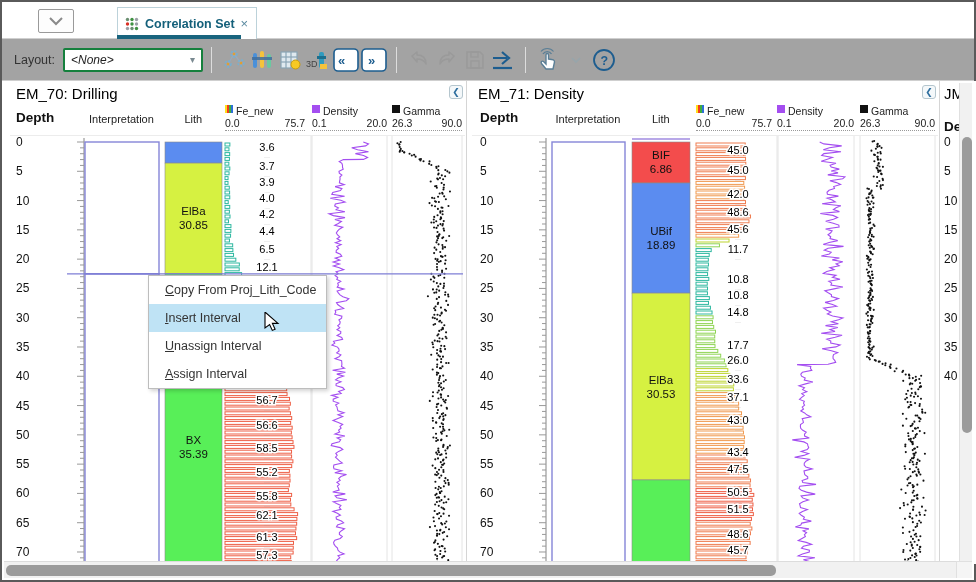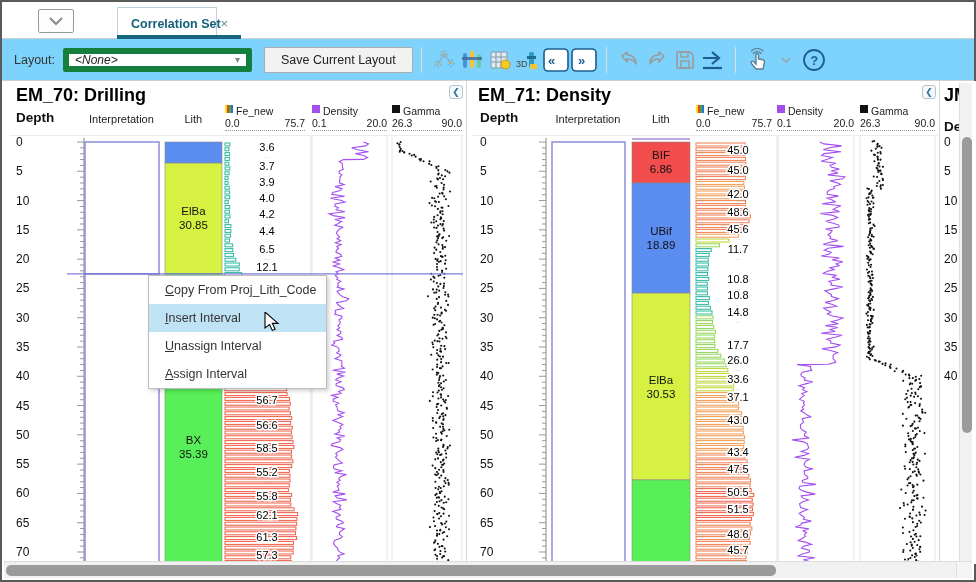--- a/index.html
+++ b/index.html
@@ -5,40 +5,40 @@
   * { margin:0; padding:0; box-sizing:border-box; }
   html,body { width:976px; height:582px; }
   body { font-family:"Liberation Sans","DejaVu Sans",sans-serif; background:#fff; position:relative;
          width:976px; height:582px; overflow:hidden; }
   #win { position:absolute; left:0; top:0; width:976px; height:582px; border:2px solid #5a5a5a; background:#fff; }
 
   
   #tabbar { position:absolute; left:0; top:0; width:100%; height:37px; background:#fff; border-bottom:1px solid #cfcfcf; }
   #tab-list-btn { position:absolute; left:36px; top:7px; width:36px; height:24px; background:#fdfdfd; border:1px solid #9a9a9a; border-radius:2px; display:flex; align-items:center; justify-content:center; cursor:pointer; }
   #tab-list-btn svg { display:block; }
-  .tab { position:absolute; left:115px; top:5px; width:100px; height:32px; background:#fff; border:1px solid #bcd2da; border-bottom:none; display:flex; align-items:center; padding:0 8px 0 7px; }
+  .tab { position:absolute; left:115px; top:5px; width:140px; height:32px; background:#fff; border:1px solid #bcd2da; border-bottom:none; display:flex; align-items:center; padding:0 8px 0 7px; }
   .tab .tlabel { font-size:12.5px; font-weight:bold; color:#14607a; margin-left:6px; white-space:nowrap; }
   .tab .tclose { margin-left:auto; color:#5b8aa0; font-size:13px; line-height:13px; cursor:pointer; }
   .tab-underline { position:absolute; left:115px; top:33px; width:124px; height:4px; background:#19647e; }
 
   
-  #toolbar { position:absolute; left:0; top:37px; width:100%; height:42px; background:#7dd3fc; border-bottom:1px solid #cfcfcf; display:flex; align-items:center; }
+  #toolbar { position:absolute; left:0; top:37px; width:100%; height:42px; background:#a3a3a3; border-bottom:1px solid #cfcfcf; display:flex; align-items:center; }
   #layout-label { font-size:12.5px; color:#333; margin-left:12px; }
-  #layout-select { width:189px; height:24px; margin-left:8px; background:#fff; border:6px solid #15803d; border-radius:2px; display:flex; align-items:center; padding:0 6px; cursor:pointer; }
+  #layout-select { width:140px; height:24px; margin-left:8px; background:#fff; border:2px solid #15803d; border-radius:2px; display:flex; align-items:center; padding:0 6px; cursor:pointer; }
   #layout-select .val { font-size:12px; font-style:italic; color:#222; }
   #layout-select .chev { margin-left:auto; color:#7a8a91; font-size:10px; }
   #save-layout-btn { margin-left:12px; height:26px; padding:0 16px; background:#f2f2f2; border:1px solid #adadad; border-radius:2px; font-size:12.5px; color:#222; cursor:pointer; font-family:inherit; }
   .tsep { width:1px; height:26px; background:#ddd; margin:0 8px; }
   .ticon { width:28px; height:28px; display:flex; align-items:center; justify-content:center; cursor:pointer; border-radius:3px; }
   .ticon svg { display:block; }
 
   
   #content { position:absolute; left:0; top:79px; width:976px; height:483px; background:#fff; overflow:hidden; }
   .panel { position:absolute; top:0; height:483px; overflow:hidden; }
-  .ptitle { position:absolute; top:4px; left:6px; font-size:18px; font-weight:bold; color:#000; white-space:nowrap; }
+  .ptitle { position:absolute; top:4px; left:6px; font-size:15px; font-weight:normal; color:#000; white-space:nowrap; }
   .pcollapse { position:absolute; top:4px; width:14px; height:14px; border:1px solid #b5c6ce; border-radius:3px; background:#f4f8fa; color:#2f6f9f; font-size:9px; line-height:12px; text-align:center; cursor:pointer; }
   .colhead { position:absolute; font-size:11px; color:#222; white-space:nowrap; }
   .depth-head { font-size:13.5px; color:#111;font-weight:bold; }
   .legend { position:absolute; height:27px; }
   .legend .l1 { display:flex; align-items:flex-start; font-size:10.5px; color:#222; }
   .legend .sw { width:8px; height:8px; margin-right:3px; display:inline-block; }
   .legend .rng { display:flex; justify-content:space-between; font-size:10.5px; color:#222; border-bottom:1px dotted #999; padding-bottom:1px; }
   .psep { position:absolute; top:0; height:483px; width:1px; background:#d5d5d5; }
 
   
@@ -85,21 +85,20 @@
     </div>
     <div class="tab-underline"></div>
   </div>
 
   <div id="toolbar">
     <span id="layout-label">Layout:</span>
     <div id="layout-select">
       <span class="val">&lt;None&gt;</span>
       <span class="chev">▾</span>
     </div>
-    <button id="save-layout-btn">Save Current Layout</button>
     <span class="tsep"></span>
     <span id="icon-strip" style="display:flex;align-items:center;">
         <span class="ticon">
           <svg width="24" height="24" viewBox="0 0 24 24">
             <line x1="6" y1="16" x2="12" y2="6" stroke="#9ab" stroke-width="1.3"></line>
             <line x1="12" y1="6" x2="19" y2="15" stroke="#9ab" stroke-width="1.3"></line>
             <circle cx="6" cy="16" r="3" fill="none" stroke="#6fb3d9" stroke-width="1.3" stroke-dasharray="2 1.5"></circle>
             <circle cx="12" cy="6" r="3" fill="none" stroke="#6fb3d9" stroke-width="1.3" stroke-dasharray="2 1.5"></circle>
             <circle cx="19" cy="15" r="3" fill="none" stroke="#6fb3d9" stroke-width="1.3" stroke-dasharray="2 1.5"></circle>
             <circle cx="12" cy="6" r="1.2" fill="#e0a030"></circle>

